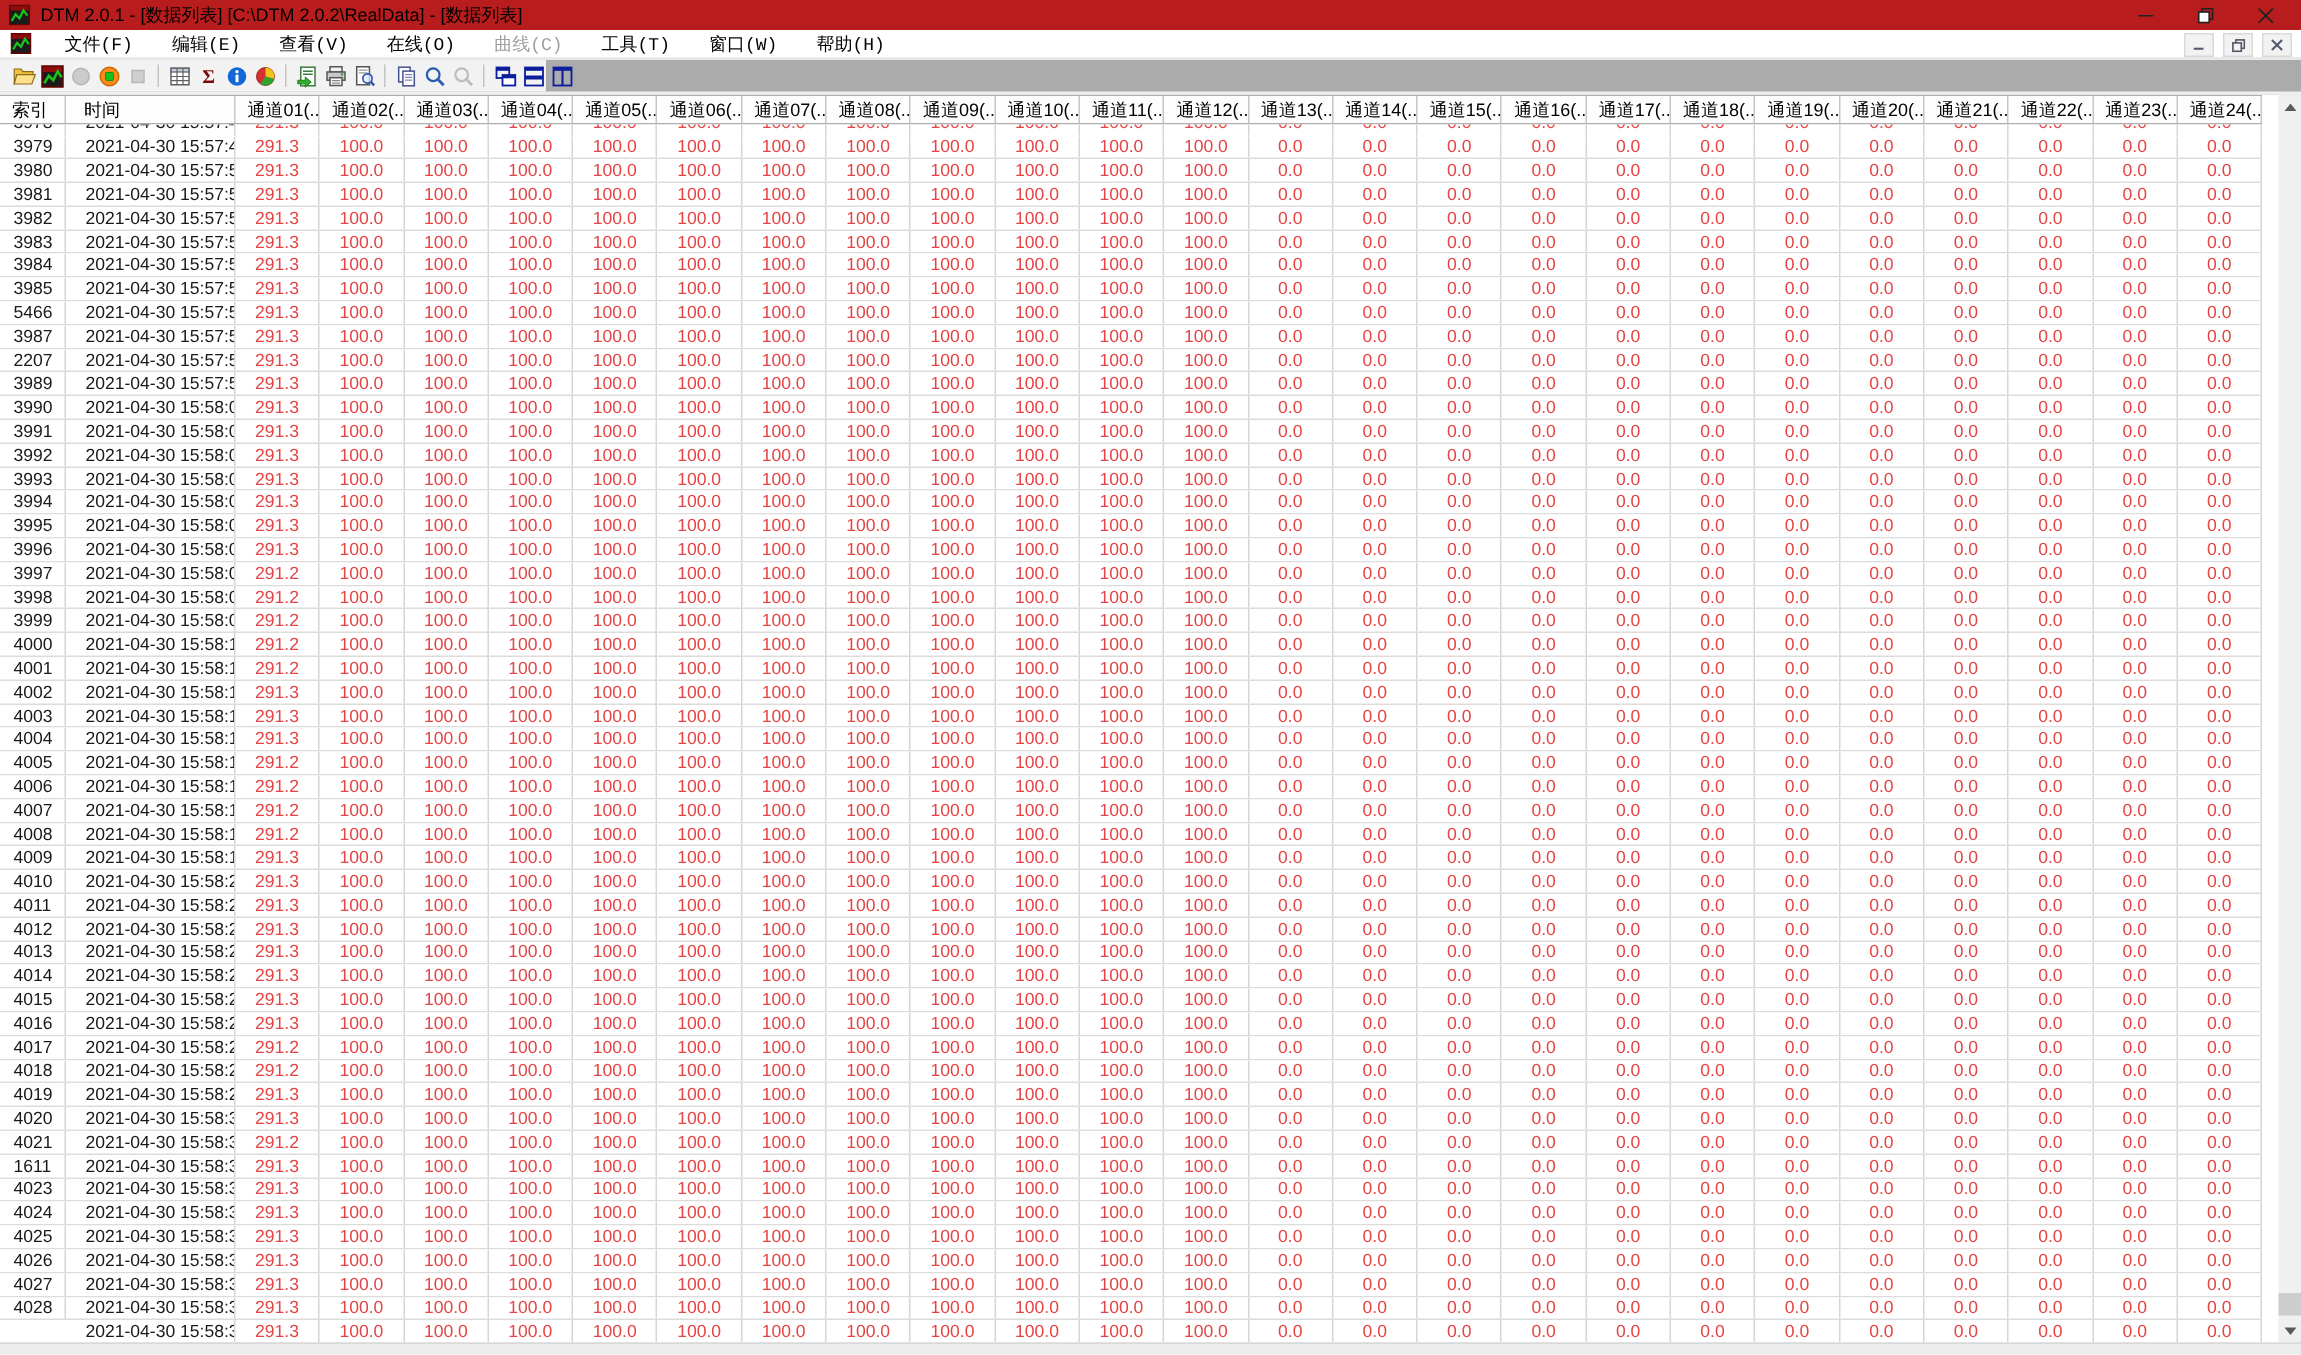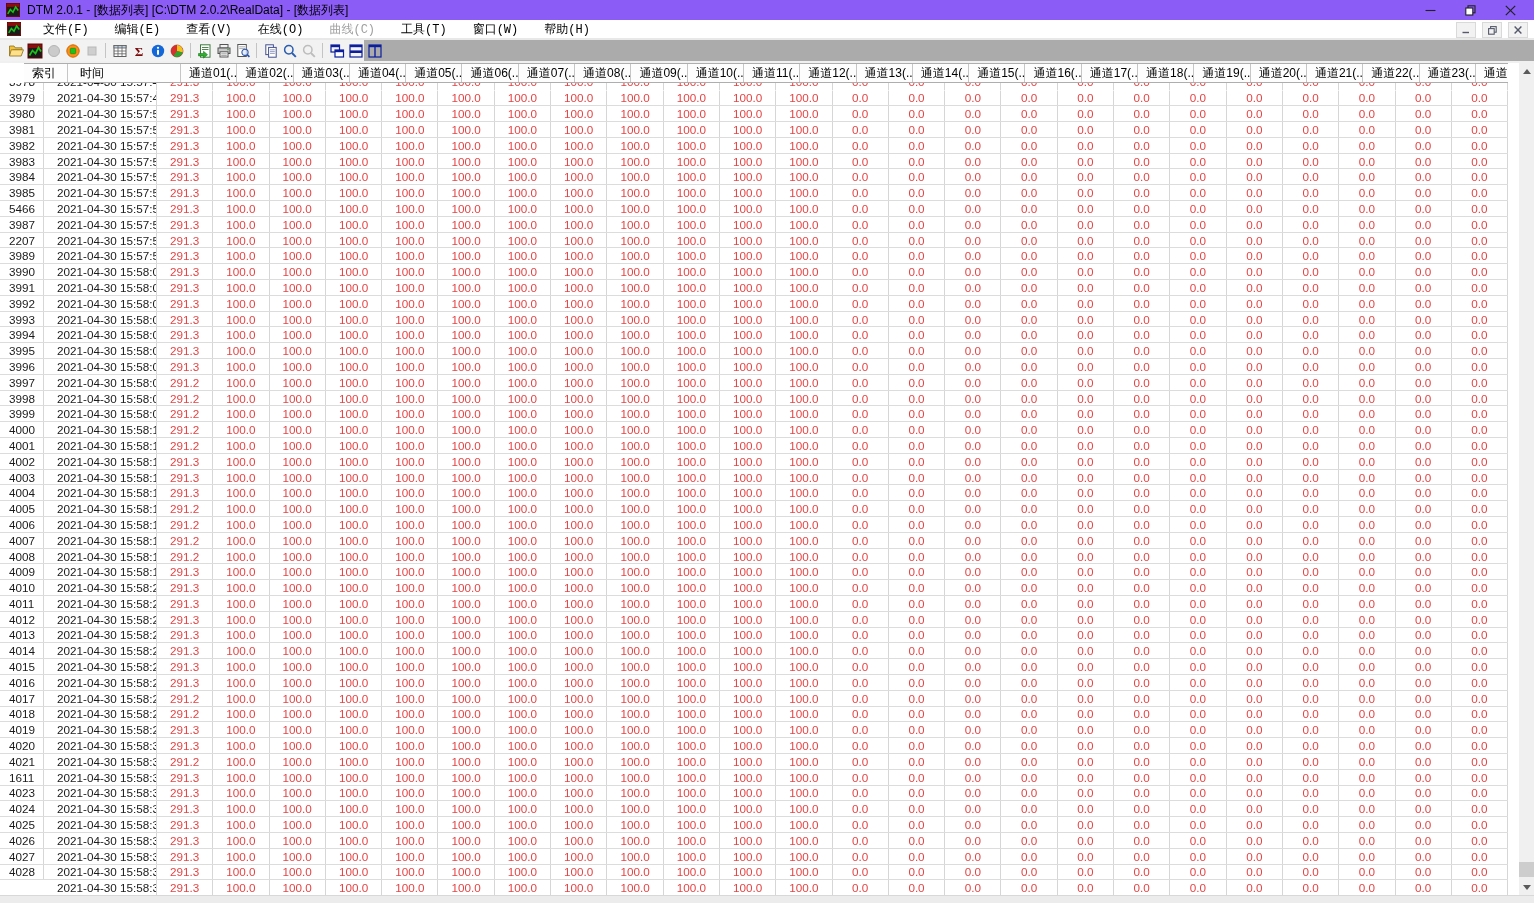--- a/index.html
+++ b/index.html
@@ -2,42 +2,42 @@
 <html><head>
 <meta charset="utf-8">
 <style>
   html,body{margin:0;padding:0;}
   body{
     width:1534px;height:903px;position:relative;overflow:hidden;
     background:#ffffff;font-family:"Liberation Sans",sans-serif;
     -webkit-font-smoothing:antialiased;
   }
   
-  .titlebar{position:absolute;top:0;left:0;right:0;height:20px;background:#8b5cf6;display:flex;align-items:center;}
+  .titlebar{position:absolute;top:0;left:0;right:0;height:20px;background:#b91c1c;display:flex;align-items:center;}
   .app-icon{width:14px;height:14px;margin-left:6px;flex:none;}
   .title-text{font-size:12px;color:#000;margin-left:7px;white-space:nowrap;}
   .win-controls{position:absolute;right:4px;top:0;height:20px;display:flex;}
   .win-btn{width:40px;height:20px;display:flex;align-items:center;justify-content:center;cursor:default;}
   
   .menubar{position:absolute;top:20px;left:0;right:0;height:18px;background:#ffffff;display:flex;align-items:center;font-size:12px;font-family:Liberation Mono, monospace;}
   .mdi-icon{width:14px;height:14px;margin-left:7px;margin-right:14px;flex:none;}
   .menu-item{padding:1px 8px;margin-right:10px;color:#000;white-space:nowrap;}
   .menu-item.disabled{color:#a0a0a0;}
   .mdi-controls{position:absolute;right:6px;top:2px;display:flex;gap:6px;}
   .mdi-btn{width:18px;height:14px;display:flex;align-items:center;justify-content:center;border:1px solid #d9d9d9;background:#f2f2f2;}
   
   .toolbar{position:absolute;top:38px;left:0;right:0;height:25px;background:#ababab;
     border-top:2px solid #e8e8e8;border-bottom:2px solid #f0f0f0;box-sizing:border-box;}
   .toolstrip{position:absolute;left:0;top:0;height:21px;width:364px;background:#f2f2f2;display:flex;align-items:center;padding-left:6px;box-sizing:border-box;}
   .tb-btn{width:19px;height:19px;display:flex;align-items:center;justify-content:center;flex:none;}
   .tb-btn svg{width:16px;height:16px;display:block;}
   .tb-sep{width:1px;height:15px;background:#c4c4c4;margin:0 4px;flex:none;}
   
   .table-area{position:absolute;top:63px;left:0;width:1508px;height:833px;background:#fff;overflow:hidden;}
-  .thead{display:flex;height:20px;box-sizing:border-box;border-top:1px solid #aeaeae;border-bottom:1px solid #aeaeae;background:#fdfdfd;margin-left:24px;}
+  .thead{display:flex;height:20px;box-sizing:border-box;border-top:1px solid #aeaeae;border-bottom:1px solid #aeaeae;background:#fdfdfd;}
   .hcell{font-size:12px;color:#000;border-right:1px solid #c6c6c6;box-sizing:border-box;line-height:18px;overflow:hidden;white-space:nowrap;flex:none;}
   .col-idx{width:44px;padding-left:8px;}
   .col-time{width:113px;padding-left:12px;}
   .col-ch{width:56.3px;padding-left:8px;}
   .sliver{height:7.5px;overflow:hidden;position:relative;text-align:right;}
   .sliver .row{transform:translateY(-8.6px);border-bottom:none;}
   .row{display:flex;height:15.8px;box-sizing:border-box;border-bottom:1px solid #dcdcdc;background:#fff;}
   .cell{font-size:11.7px;border-right:1px solid #d6d6d6;box-sizing:border-box;overflow:hidden;white-space:nowrap;display:flex;align-items:center;flex:none;color:#1a1a1a;}
   .cell.c-idx{width:44px;padding-left:9px;}
   .cell.c-time{width:113px;padding-left:13px;}

